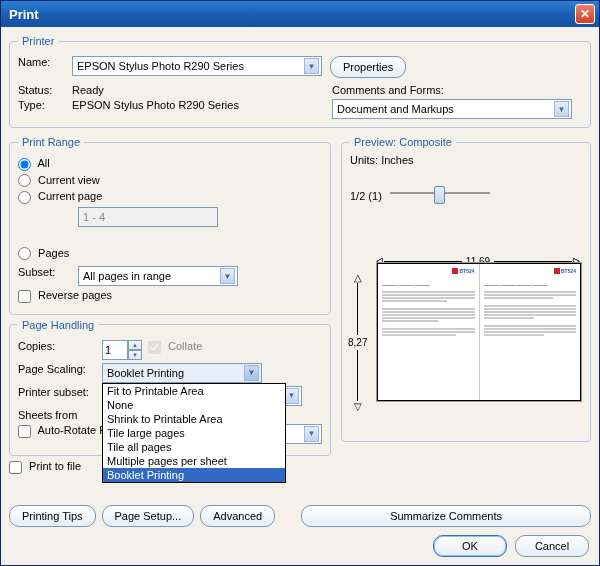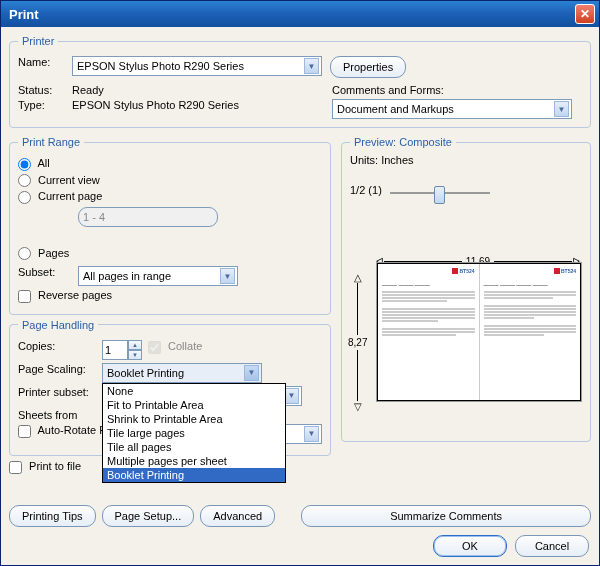--- a/index.html
+++ b/index.html
@@ -9,40 +9,40 @@
   .close-btn { width:20px; height:20px; background:linear-gradient(to bottom,#f08070,#d04020); border:1px solid #fff; border-radius:3px; display:flex; align-items:center; justify-content:center; color:#fff; font-size:12px; font-weight:bold; cursor:pointer; }
   .dialog-body { padding:4px 8px 8px 8px; font-size:11px; color:#000; }
   fieldset { border:1px solid #b8c8e0; border-radius:4px; margin:4px 0; padding:6px 8px 8px 8px; }
   legend { color:#2a5fa8; font-size:11px; padding:0 4px; }
   .row { display:flex; align-items:flex-start; margin:3px 0; }
   .label { width:54px; }
   .xp-select { height:20px; border:1px solid #7f9db9; background:#fff; font-size:11px; display:flex; align-items:center; justify-content:space-between; padding:0 2px 0 4px; }
   .xp-select .arrow { width:15px; height:16px; background:linear-gradient(#e6eef9,#c1d5f0); border:1px solid #9db8dc; display:flex; align-items:center; justify-content:center; font-size:8px; color:#4a6a9a; }
   .xp-btn { height:22px; border:1px solid #7a96b8; background:linear-gradient(#fdfdfd,#e6eef7); border-radius:10px; padding:0 12px; font-size:11px; cursor:pointer; }
   .xp-input { height:20px; border:1px solid #7f9db9; background:#fff; padding:0 4px; font-size:11px; }
-  .xp-input.disabled { background:#f0f0f0; color:#888;border-radius:9px; }
+  .xp-input.disabled { background:#f0f0f0; color:#888; }
   input[type=radio],input[type=checkbox]{ margin:0 4px 0 0; vertical-align:middle; }
   input[type=checkbox].disabled { opacity:.55; }
   .spin { width:40px; display:flex; }
   .spin input { width:26px; height:20px; border:1px solid #7f9db9; font-size:11px; padding:0 2px; }
   .spin .spins { width:14px; display:flex; flex-direction:column; }
   .spin .spins div { flex:1; border:1px solid #7f9db9; background:linear-gradient(#f5f8fc,#dce6f3); font-size:6px; display:flex; align-items:center; justify-content:center; color:#4a6a9a; cursor:pointer; }
   .two-col { display:flex; gap:10px; }
   .left-col { flex:1; }
   .right-col { width:250px; }
   .preview-box { border:1px solid #999; background:#fff; margin-top:6px; position:relative; height:160px; }
   .preview-inner { position:absolute; left:30px; right:8px; top:14px; bottom:10px; border:1px solid #000; background:#fff; display:flex; }
   .page { flex:1; border-right:1px solid #ccc; padding:4px; font-size:4px; color:#555; overflow:hidden; position:relative; }
   .page:last-child { border-right:none; }
   .page .logo { position:absolute; top:4px; right:4px; display:flex; align-items:center; gap:1px; }
   .page .logo .sq { width:6px; height:6px; background:#d02030; }
   .page .logo .tx { font-size:5px; font-weight:bold; color:#2a5fa8; }
   .page .hd { font-size:5px; font-weight:bold; margin-top:14px; margin-bottom:3px; }
   .page .ln { height:2px; background:#ccc; margin:1px 0; }
-  .slider-wrap { display:flex; align-items:flex-start; gap:8px; margin-top:18px; }
+  .slider-wrap { display:flex; align-items:flex-end; gap:8px; margin-top:18px; }
   .slider { position:relative; width:100px; height:18px; }
   .slider-track { position:absolute; top:8px; left:0; right:0; height:2px; background:#999; }
   .slider-thumb { position:absolute; top:2px; left:44px; width:11px; height:18px; background:linear-gradient(#e6f0fb,#c4d8f0); border:1px solid #6a8ab0; border-radius:2px; }
   .dropdown-open { position:absolute; z-index:50; border:1px solid #000; background:#fff; font-size:11px; }
   .dropdown-open div { padding:1px 4px; cursor:pointer; }
   .dropdown-open div.sel { background:#316ac5; color:#fff; }
   .footer-btns { position:absolute; left:8px; right:8px; bottom:38px; display:flex; gap:6px; }
   .footer-btns .xp-btn { flex:0 0 auto; }
   .ok-cancel { position:absolute; right:10px; bottom:8px; display:flex; gap:8px; }
   .ok-cancel .xp-btn { width:74px; }
@@ -157,22 +157,22 @@
           <div class="row">
             <label><input type="checkbox" style=""> <span>Auto-Rotate Pa</span></label>
             <div style="flex:1;"></div>
             <div class="xp-select" style="width:40px;">
               <span></span>
               <span class="arrow">▼</span>
             </div>
           </div>
 
           <div class="dropdown-open" style="left:92px; top:52px; width:184px;">
+            <div>Fit to Printable Area</div>
             <div>None</div>
-            <div>Fit to Printable Area</div>
             <div>Shrink to Printable Area</div>
             <div>Tile large pages</div>
             <div>Tile all pages</div>
             <div>Multiple pages per sheet</div>
             <div class="sel">Booklet Printing</div>
           </div>
         </fieldset>
 
         <div class="row" style="margin-top:2px;">
           <label><input type="checkbox" style=""> <span>Print to file</span></label>

